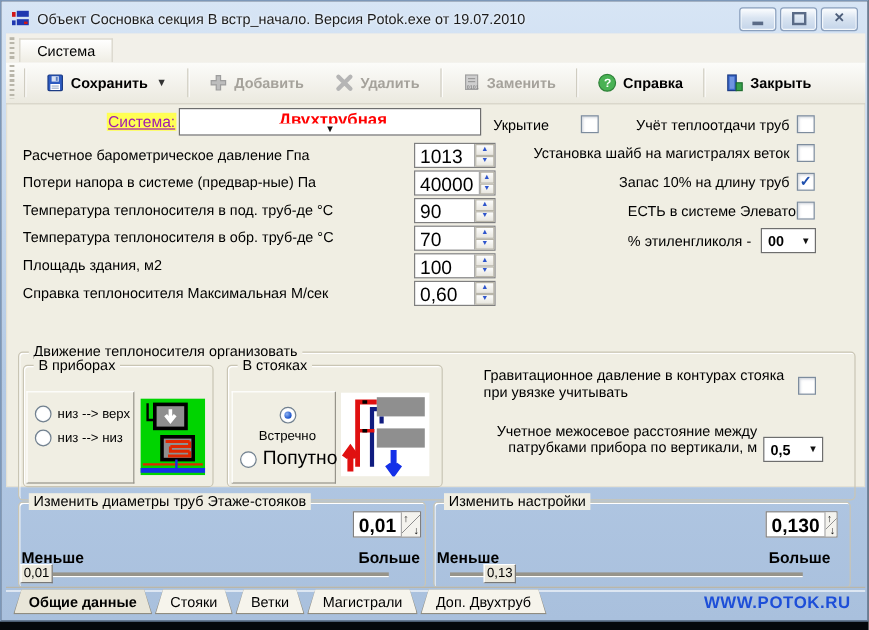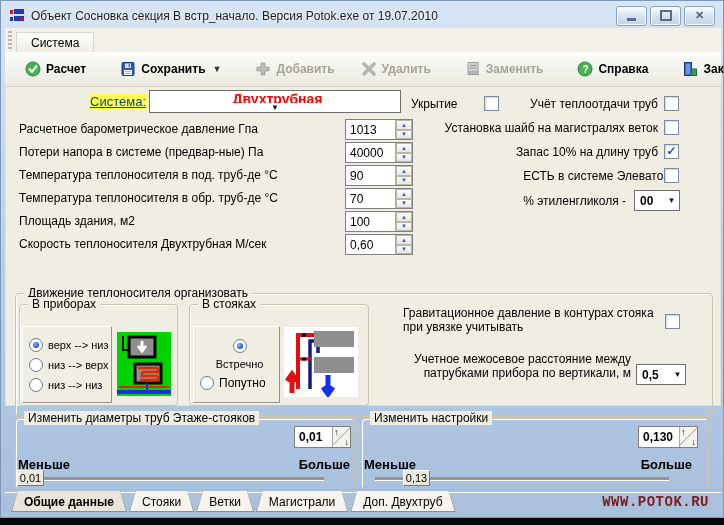--- a/index.html
+++ b/index.html
@@ -27,21 +27,21 @@
   .toolbar{position:absolute;left:0;top:24px;width:716px;height:34px;background:linear-gradient(#fcfcfa,#ebe9df);
            border-bottom:1px solid #d5d2c5;display:flex;align-items:center;}
   .tbtn{display:flex;align-items:center;gap:5px;font-weight:bold;padding:4px 8px;margin:0 5px;border-radius:3px;white-space:nowrap;}
   .tbtn.disabled{color:#a5a29b;}
   .tsep{width:1px;height:24px;background:#cfccc0;box-shadow:1px 0 0 #fff;margin:0 4px;}
   .drop-arrow{font-size:9px;color:#333;margin-left:2px;}
   .ticon{width:16px;height:16px;flex:0 0 16px;}
   
   .lbl{position:absolute;white-space:nowrap;}
   .spinedit{position:absolute;height:21px;border:1px solid #7f7f7f;background:#fff;display:flex;box-sizing:border-box;}
-  .spinedit .val{flex:1;padding:3px 4px 0 4px;font-size:12px;}
+  .spinedit .val{flex:1;padding:3px 4px 0 4px;font-size:16px;}
   .updown{width:16px;display:flex;flex-direction:column;border-left:1px solid #aaa;}
   .udbtn{flex:1;background:linear-gradient(#fdfdfc,#e8e6df);border:1px solid #b9b6aa;display:flex;align-items:center;justify-content:center;}
   .udbtn::after{font-size:6px;color:#2f55cc;line-height:1;}
   .udbtn.up::after{content:"▲";}
   .udbtn.down::after{content:"▼";}
   .combo{position:absolute;border:1px solid #6e6e6e;background:#fff;display:flex;align-items:center;box-sizing:border-box;}
   .combo .cval{flex:1;padding-left:5px;white-space:nowrap;overflow:hidden;}
   .combo .carrow{width:15px;text-align:center;font-size:8px;color:#111;}
   .combo.red .cval{color:#f00;font-weight:bold;font-size:14px;}
   .combo.boldval .cval{font-weight:bold;}
@@ -68,22 +68,22 @@
   .tabline{position:absolute;left:0;top:461px;width:716px;height:2px;border-top:1px solid #b9b6a9;border-bottom:1px solid #fff;}
   .tabs{position:absolute;left:6px;top:463px;display:flex;}
   .tab{position:relative;height:21px;padding:0 13px;display:flex;align-items:center;margin-right:2px;}
   .tab::before{content:"";position:absolute;inset:0;background:#8f8c80;
                clip-path:polygon(7px 0,calc(100% - 7px) 0,100% 100%,0 100%);}
   .tab::after{content:"";position:absolute;left:1px;right:1px;top:0;bottom:1px;background:#f6f4ec;
               clip-path:polygon(6px 0,calc(100% - 6px) 0,100% 100%,0 100%);}
   .tab span{position:relative;z-index:1;font-size:12px;}
   .tab.active::after{background:#e9e6d9;}
   .tab.active span{font-weight:bold;text-align:right;}
-  .site{position:absolute;right:12px;top:466px;font-weight:bold;font-size:14px;color:#7f1d1d;letter-spacing:.5px;font-family:Liberation Mono, monospace;}
-  .syslabel{color:#0c4a6e;text-decoration:underline;background:#ffff54;padding:0 1px;font-size:13px;}
+  .site{position:absolute;right:12px;top:466px;font-weight:bold;font-size:14px;color:#1d4ed8;letter-spacing:.5px;}
+  .syslabel{color:#a21caf;text-decoration:underline;background:#ffff54;padding:0 1px;font-size:13px;}
   .right-note{position:absolute;text-align:right;white-space:nowrap;}
 </style>
 </head>
 <body>
 
 <div id="root">
   <div class="frame">
 
     <div class="titlebar">
       <svg class="ticon" viewBox="0 0 16 16">
@@ -109,27 +109,20 @@
 
     <div class="client">
 
       <div class="menubar">
         <div class="gripper"></div>
         <div class="menu-item">Система</div>
       </div>
 
       <div class="toolbar">
         <div class="gripper"></div>
-        <div class="tbtn">
-          <svg class="ticon" viewBox="0 0 16 16">
-            <circle cx="8" cy="8" r="7" fill="#49b254" stroke="#2e8138"></circle>
-            <path d="M4.5 8.2 L7 10.7 L11.5 5.2" fill="none" stroke="#fff" stroke-width="2.2" stroke-linecap="round"></path>
-          </svg>
-          <span>Расчет</span>
-        </div>
         <div class="tsep"></div>
         <div class="tbtn">
           <svg class="ticon" viewBox="0 0 16 16">
             <rect x="2" y="1.5" width="12" height="13" rx="1" fill="#2d5bc0" stroke="#1c3c85"></rect>
             <rect x="5" y="2.5" width="6" height="4.5" fill="#d9e1f2"></rect>
               <rect x="8.5" y="3" width="1.6" height="3.4" fill="#5a7ec0"></rect>
             <rect x="4" y="9" width="8" height="5" fill="#fff"></rect>
               <rect x="5" y="10.2" width="6" height="1" fill="#9fb0cc"></rect>
               <rect x="5" y="12" width="6" height="1" fill="#9fb0cc"></rect>
           </svg>
@@ -219,21 +212,21 @@
           </span>
       </div>
       <div class="lbl" style="left:14px;top:186px;">Площадь здания, м2</div>
       <div class="spinedit" style="left:340px;top:183px;width:68px;">
         <span class="val">100</span>
         <span class="updown">
             <span class="udbtn up"></span>
             <span class="udbtn down"></span>
           </span>
       </div>
-      <div class="lbl" style="left:14px;top:209px;">Скорость теплоносителя Двухтрубная М/сек</div>
+      <div class="lbl" style="left:14px;top:209px;">Справка теплоносителя Максимальная М/сек</div>
       <div class="spinedit" style="left:340px;top:206px;width:68px;">
         <span class="val">0,60</span>
         <span class="updown">
             <span class="udbtn up"></span>
             <span class="udbtn down"></span>
           </span>
       </div>
 
       <div class="lbl" style="left:406px;top:69px;">Укрытие</div>
       <div class="checkbox" style="left:479px;top:68px;"></div>
@@ -254,24 +247,20 @@
         <span class="cval">00</span>
         <span class="carrow">▼</span>
       </div>
 
       <div class="groupbox" style="left:10px;top:265px;width:696px;height:122px;">
         <span class="legend">Движение теплоносителя организовать</span>
 
         <div class="groupbox" style="left:3px;top:10px;width:157px;height:100px;">
           <span class="legend">В приборах</span>
           <div class="panel-raised" style="left:2px;top:21px;width:90px;height:77px;padding:8px 0 0 6px;">
-            <div class="radio-row">
-              <span class="rdot sel"></span>
-              <span style="font-size:11px;">верх --&gt; низ</span>
-            </div>
             <div class="radio-row">
               <span class="rdot"></span>
               <span style="font-size:11px;">низ --&gt; верх</span>
             </div>
             <div class="radio-row">
               <span class="rdot"></span>
               <span style="font-size:11px;">низ --&gt; низ</span>
             </div>
           </div>
           <svg style="position:absolute;left:97px;top:27px;" width="54" height="64" viewBox="0 0 54 64">
@@ -289,21 +278,21 @@
 
         <div class="groupbox" style="left:173px;top:10px;width:178px;height:100px;">
           <span class="legend">В стояках</span>
           <div class="panel-raised" style="left:3px;top:21px;width:87px;height:77px;padding:12px 0 0 6px;">
             <div class="radio-row" style="margin-bottom:14px;flex-direction:column;">
               <span class="rdot sel"></span>
               <span style="font-size:11px;">Встречно</span>
             </div>
             <div class="radio-row">
               <span class="rdot"></span>
-              <span style="font-size:12px;">Попутно</span>
+              <span style="font-size:16px;">Попутно</span>
             </div>
           </div>
           <svg style="position:absolute;left:94px;top:22px;" width="74" height="70" viewBox="0 0 74 70">
             <rect x="0" y="0" width="74" height="70" fill="#fff"></rect>
             <path d="M14 62 V8 h16" stroke="#e01010" stroke-width="4" fill="none"></path>
             <path d="M26 62 V14 h8" stroke="#101c80" stroke-width="3.5" fill="none"></path>
             <rect x="30" y="4" width="40" height="16" fill="#8f8f8f"></rect>
             <rect x="30" y="30" width="40" height="16" fill="#8f8f8f"></rect>
             <path d="M14 34 h16 M26 38 h8" stroke="#e01010" stroke-width="0" fill="none"></path>
             <path d="M14 32 h14" stroke="#e01010" stroke-width="3"></path>

